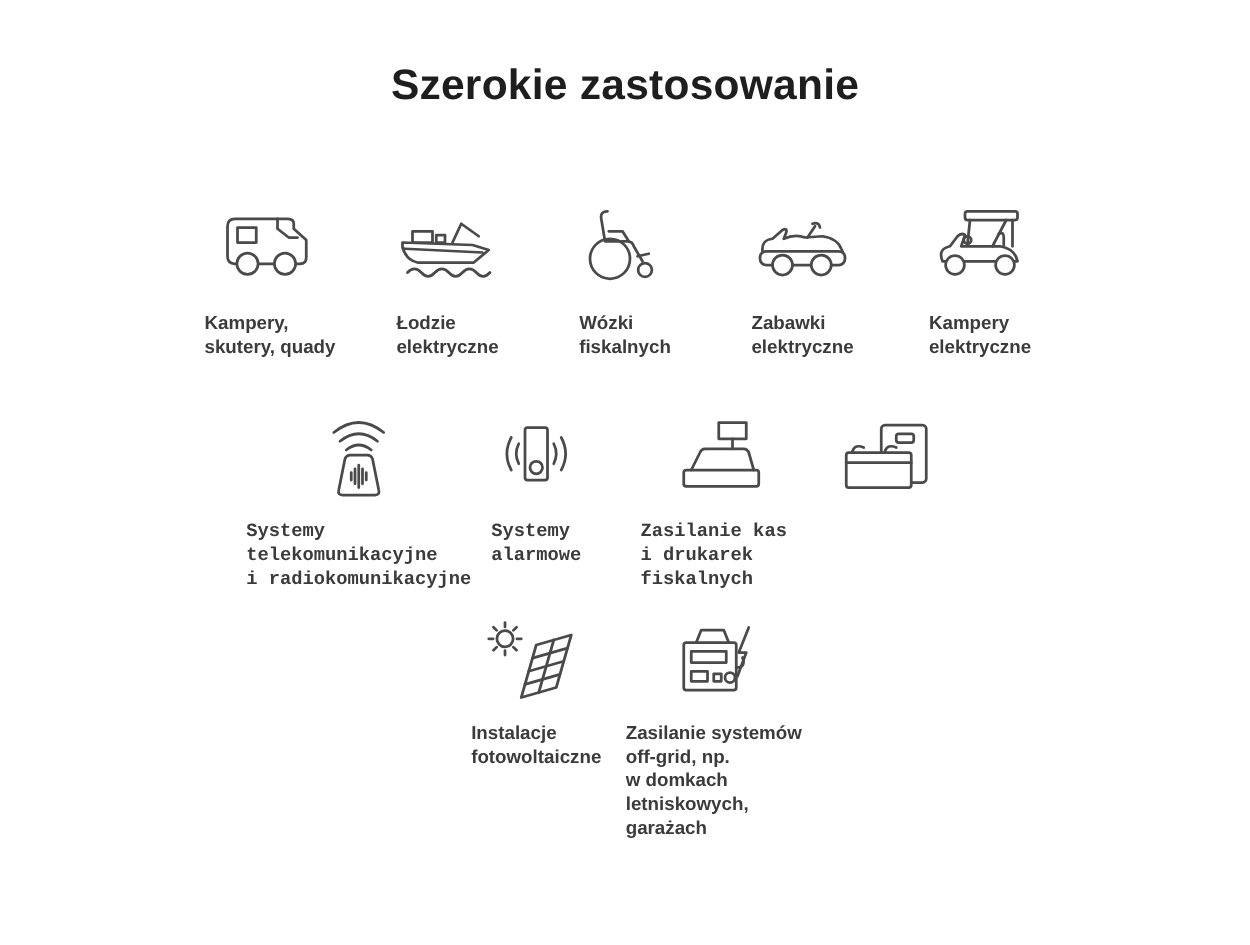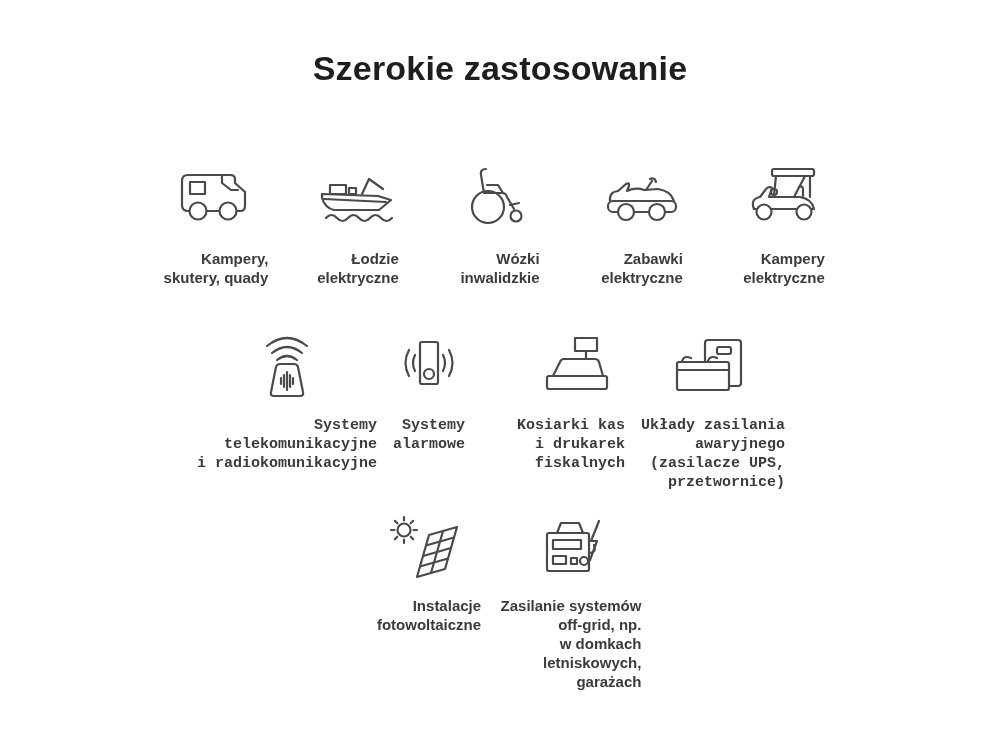--- a/index.html
+++ b/index.html
@@ -16,21 +16,21 @@
   .row{display:flex;justify-content:center;width:710px;margin:0 auto;}
   .row-1{margin-top:76px;}
   .row-2{margin-top:35px;font-family:Liberation Mono, monospace;}
   .row-3{margin-top:20px;}
   .cell{width:142px;flex:0 0 142px;display:flex;flex-direction:column;align-items:center;}
   .icon-box{display:flex;align-items:center;justify-content:center;}
   .row-1 .icon-box{height:60px;}
   .row-2 .icon-box{height:86px;}
   .row-3 .icon-box{height:70px;}
   .label{
-    text-align:right;font-size:15px;line-height:19px;font-weight:700;
+    text-align:left;font-size:15px;line-height:19px;font-weight:700;
     color:#3b3b3b;white-space:pre;
   }
   .row-1 .label{margin-top:24px;}
   .row-2 .label{margin-top:8px;}
   .row-3 .label{margin-top:14px;}
   svg{display:block;overflow:visible;}
   .ic{stroke:#4a4a4a;stroke-width:2.2;fill:none;stroke-linecap:round;stroke-linejoin:round;}
   .w{fill:#ffffff;}
   .hfill{stroke:#4a4a4a;stroke-width:10;stroke-linecap:round;}
   .hmask{stroke:#ffffff;stroke-width:5.4;stroke-linecap:round;}
@@ -77,21 +77,21 @@
       <span class="icon-box">
         <svg viewBox="0 0 84 64" width="84" height="64" class="ic">
           <path d="M28 6 Q22 6 23 12 L26 30 H44 Q48 30 49 34 L56 46"></path>
           <path d="M29 22 H40 L45 30"></path>
           <path d="M52 42 L61 40"></path>
           <circle cx="30" cy="44" r="16"></circle>
           <circle cx="58" cy="53" r="5.5"></circle>
         </svg>
       </span>
       <div class="label">Wózki
-inwalidzkie</div>
+fiskalnych</div>
     </div>
 
     <div class="cell">
       <span class="icon-box">
         <svg viewBox="0 0 84 56" width="84" height="56" class="ic">
           <path d="M10 34 Q9 25 18 24 L26 17 Q30 15 29 19 L27 24 Q36 20 44 23 L58 22 Q70 24 73 32 L74 34"></path>
           <path d="M46 23 L52 14"></path>
           <path d="M50 12 Q55 10 56 15"></path>
           <rect x="8" y="34" width="68" height="11" rx="5"></rect>
           <circle class="w" cx="26" cy="45" r="8"></circle>
@@ -157,40 +157,36 @@
 
     <div class="cell">
       <span class="icon-box">
         <svg viewBox="0 0 84 62" width="84" height="62" class="ic">
           <rect x="46" y="4" width="22" height="13"></rect>
           <line x1="57" y1="17" x2="57" y2="25"></line>
           <path d="M24 42 L31 28 Q32 25 35 25 H66 Q69 25 70 28 L74 42"></path>
           <rect x="18" y="42" width="60" height="13" rx="2"></rect>
         </svg>
       </span>
-      <div class="label">Kosiarki kas
+      <div class="label">Zasilanie kas
 i drukarek
 fiskalnych</div>
     </div>
 
     <div class="cell">
       <span class="icon-box">
         <svg viewBox="0 0 84 62" width="84" height="62" class="ic">
           <rect x="34" y="6" width="36" height="46" rx="3"></rect>
           <rect x="46" y="13" width="14" height="7" rx="2"></rect>
           <rect class="w" x="6" y="28" width="52" height="28" rx="2"></rect>
           <line x1="6" y1="36" x2="58" y2="36"></line>
           <path d="M11 27 q2 -6 9 -3"></path>
           <path d="M37 27 q2 -6 9 -3"></path>
         </svg>
       </span>
-      <div class="label">Układy zasilania
-awaryjnego
-(zasilacze UPS,
-przetwornice)</div>
     </div>
 
   </section>
 
   <section class="row row-3">
 
 
     <div class="cell">
       <span class="icon-box">
         <svg viewBox="0 0 84 64" width="84" height="64" class="ic">

